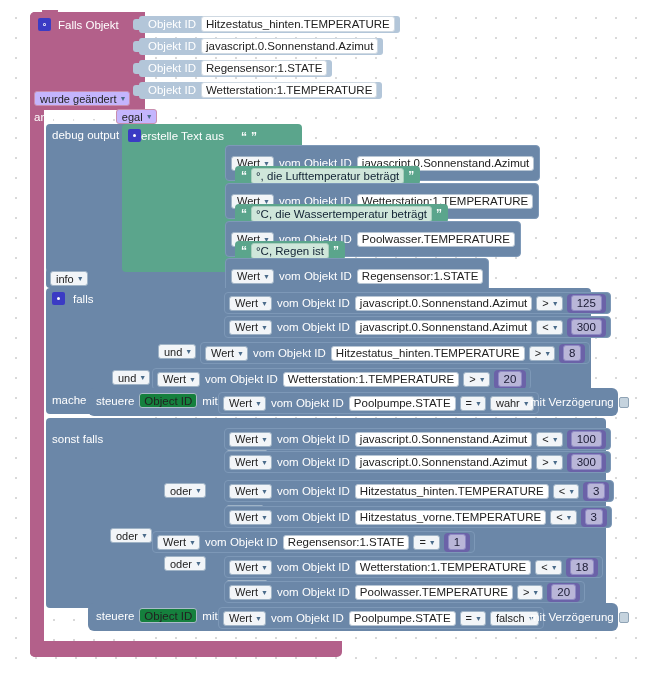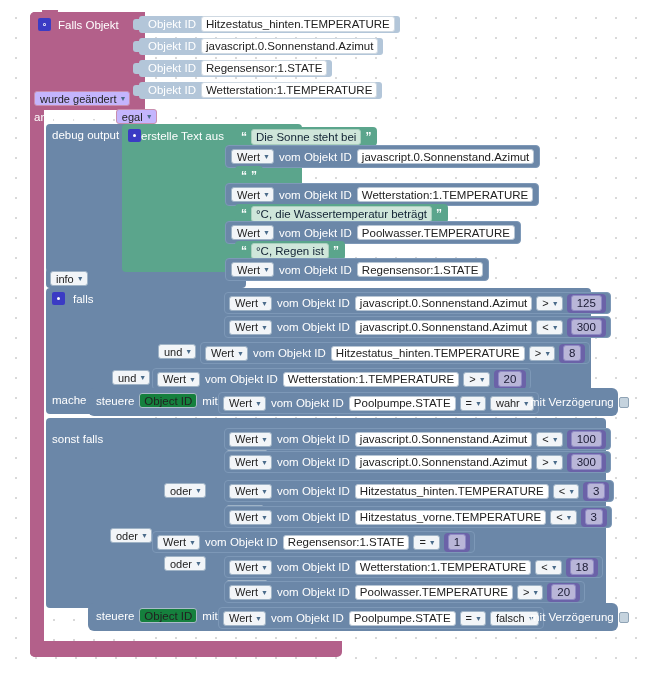--- a/index.html
+++ b/index.html
@@ -89,21 +89,21 @@
     white-space:nowrap;
   }
   .txtblk .q { font-size:12px; font-weight:bold; color:#ffffff; line-height:1; }
   .txtblk .sfield {
     background:#cfe6da; color:#123; border-radius:3px;
     padding:0 4px; line-height:14px; font-size:11.5px;
     border:1px solid #a9cfbd;
   }
   .valblk {
     display:inline-flex; align-items:center; gap:5px;
-    background:#6b87a8; border-radius:4px; padding:2px 5px; height:23px;
+    background:#6b87a8; border-radius:4px; padding:2px 5px; height:36px;
     border:1px solid #7e99b8; white-space:nowrap;
   }
   .cmpblk {
     display:inline-flex; align-items:center; gap:4px;
     background:#6b87a8; border-radius:4px; padding:2px 4px; height:22px;
     border:1px solid #7d98b7; white-space:nowrap;
   }
 
   
   .numblk {
@@ -212,37 +212,37 @@
     <svg width="9" height="9" viewBox="0 0 24 24">
         <circle cx="12" cy="12" r="4" fill="#ffffff"></circle>
       </svg>
   </span>
   <span class="lbl">erstelle Text aus</span>
 </div>
 
 <div class="blk" style="left:235px; top:127px;">
   <span class="txtblk">
     <span class="q">“</span>
-    <span class="sfield">Die Sonne steht bei</span>
     <span class="q">”</span>
   </span>
 </div>
 <div class="blk" style="left:225px; top:145px;">
   <span class="valblk">
     <span class="dd">
       <span>Wert</span>
       <span class="tri">▼</span>
     </span>
     <span class="lbl">vom Objekt ID</span>
     <span class="fld">javascript.0.Sonnenstand.Azimut</span>
   </span>
 </div>
 <div class="blk" style="left:235px; top:166px;">
   <span class="txtblk">
     <span class="q">“</span>
+    <span class="sfield">°, die Lufttemperatur beträgt</span>
     <span class="q">”</span>
   </span>
 </div>
 <div class="blk" style="left:225px; top:183px;">
   <span class="valblk">
     <span class="dd">
       <span>Wert</span>
       <span class="tri">▼</span>
     </span>
     <span class="lbl">vom Objekt ID</span>

